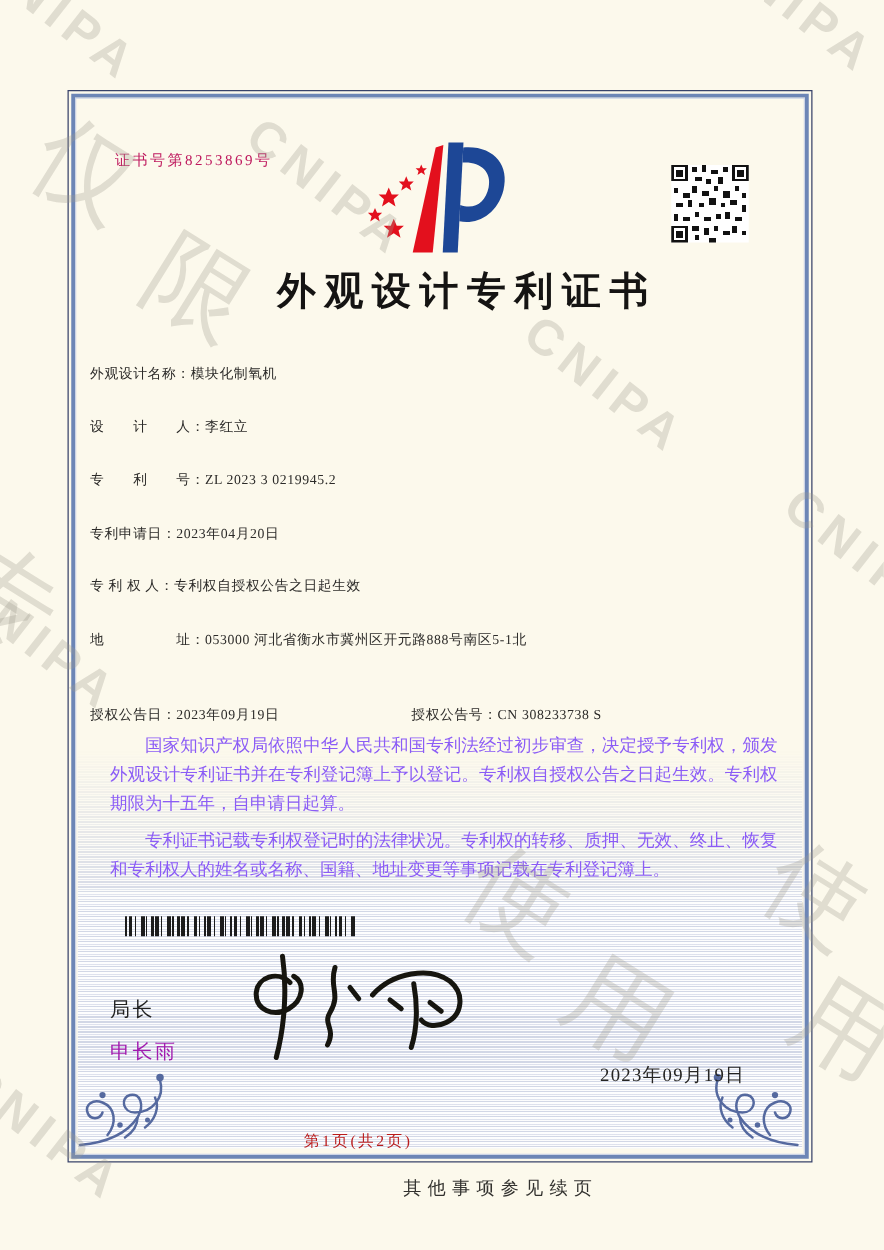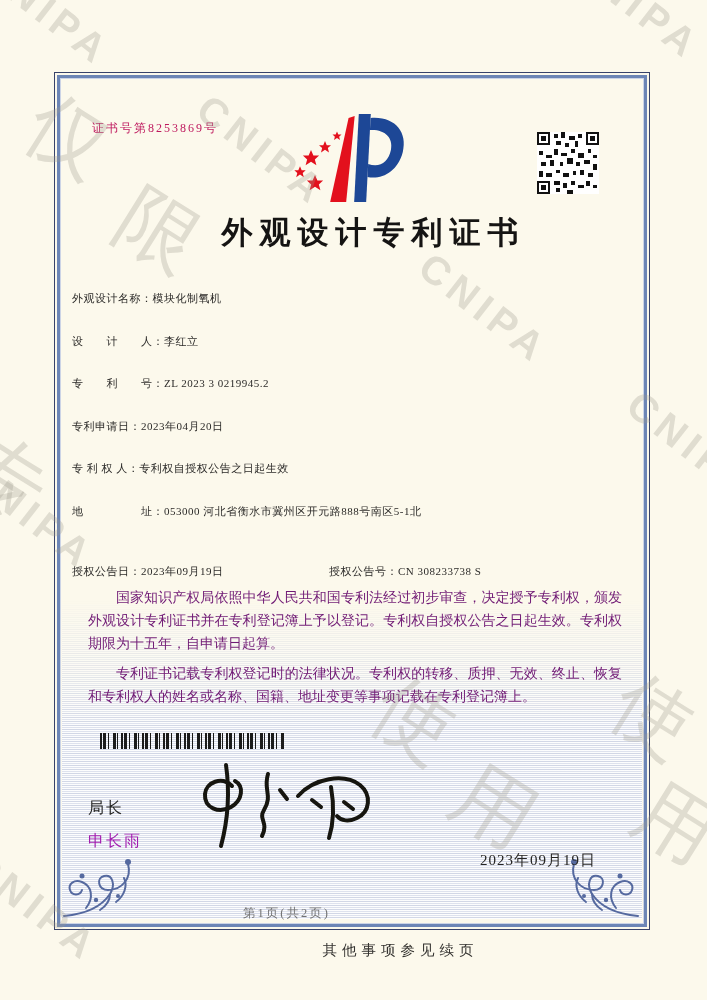--- a/index.html
+++ b/index.html
@@ -44,33 +44,33 @@
   .qr{left:537px;top:132px;width:62px;height:62px;z-index:20;}
   .title{left:0;top:212px;width:707px;text-align:center;font-size:31px;font-weight:bold;letter-spacing:7px;color:#151413;z-index:20;padding-left:20px;}
   
   .row{left:72px;font-size:11px;letter-spacing:.5px;color:#2c2b29;z-index:20;white-space:nowrap;}
   .row .lbl{color:#2c2b29;}
   .r1{top:291px;} .r2{top:334px;} .r3{top:376px;} .r4{top:419px;} .r5{top:461px;} .r6{top:504px;} .r7{top:547px;}
   .grant-no{position:absolute;left:257px;top:0;white-space:nowrap;}
   .r7{width:560px;margin-top:17px;}
   
   .paras{left:88px;top:586px;width:534px;z-index:20;}
-  .paras p{margin:0 0 7px 0;font-size:14px;line-height:23px;text-align:justify;text-indent:2em;color:#701a75;}
+  .paras p{margin:0 0 7px 0;font-size:14px;line-height:23px;text-align:justify;text-indent:2em;color:#8b5cf6;}
   
   .barcode{
     left:100px;top:733px;width:184px;height:16px;z-index:20;
     background:repeating-linear-gradient(90deg,#1c1c1c 0 2px,transparent 2px 3px,#1c1c1c 3px 6px,transparent 6px 8px,#1c1c1c 8px 9px,transparent 9px 13px,#1c1c1c 13px 16px,transparent 16px 17px,#1c1c1c 17px 18px,transparent 18px 21px);
   }
   
   .issuer-title{left:88px;top:798px;font-size:16px;letter-spacing:2px;z-index:20;color:#222;}
   .issuer-name{left:88px;top:831px;font-size:16px;letter-spacing:2px;z-index:20;color:#a21caf;}
   .signature{left:192px;top:760px;width:200px;height:92px;z-index:20;}
   .issue-date{left:480px;top:851px;font-size:15px;letter-spacing:1px;z-index:20;color:#262523;}
   
-  .page-no{left:0;top:905px;width:573px;text-align:center;font-size:12.5px;letter-spacing:2px;color:#737373;z-index:20;}
+  .page-no{left:0;top:905px;width:573px;text-align:center;font-size:12.5px;letter-spacing:2px;color:#b91c1c;z-index:20;}
   .continuation{left:0;top:941px;width:707px;text-align:center;font-size:14.5px;letter-spacing:5px;color:#33322f;z-index:20;margin-left:47px;}
 </style>
 </head>
 <body>
 
 <div class="abs guilloche"></div>
 
 <div class="abs frame"></div>
 
 <svg class="abs ornament ornament-left" viewBox="0 0 86 86" fill="none">

